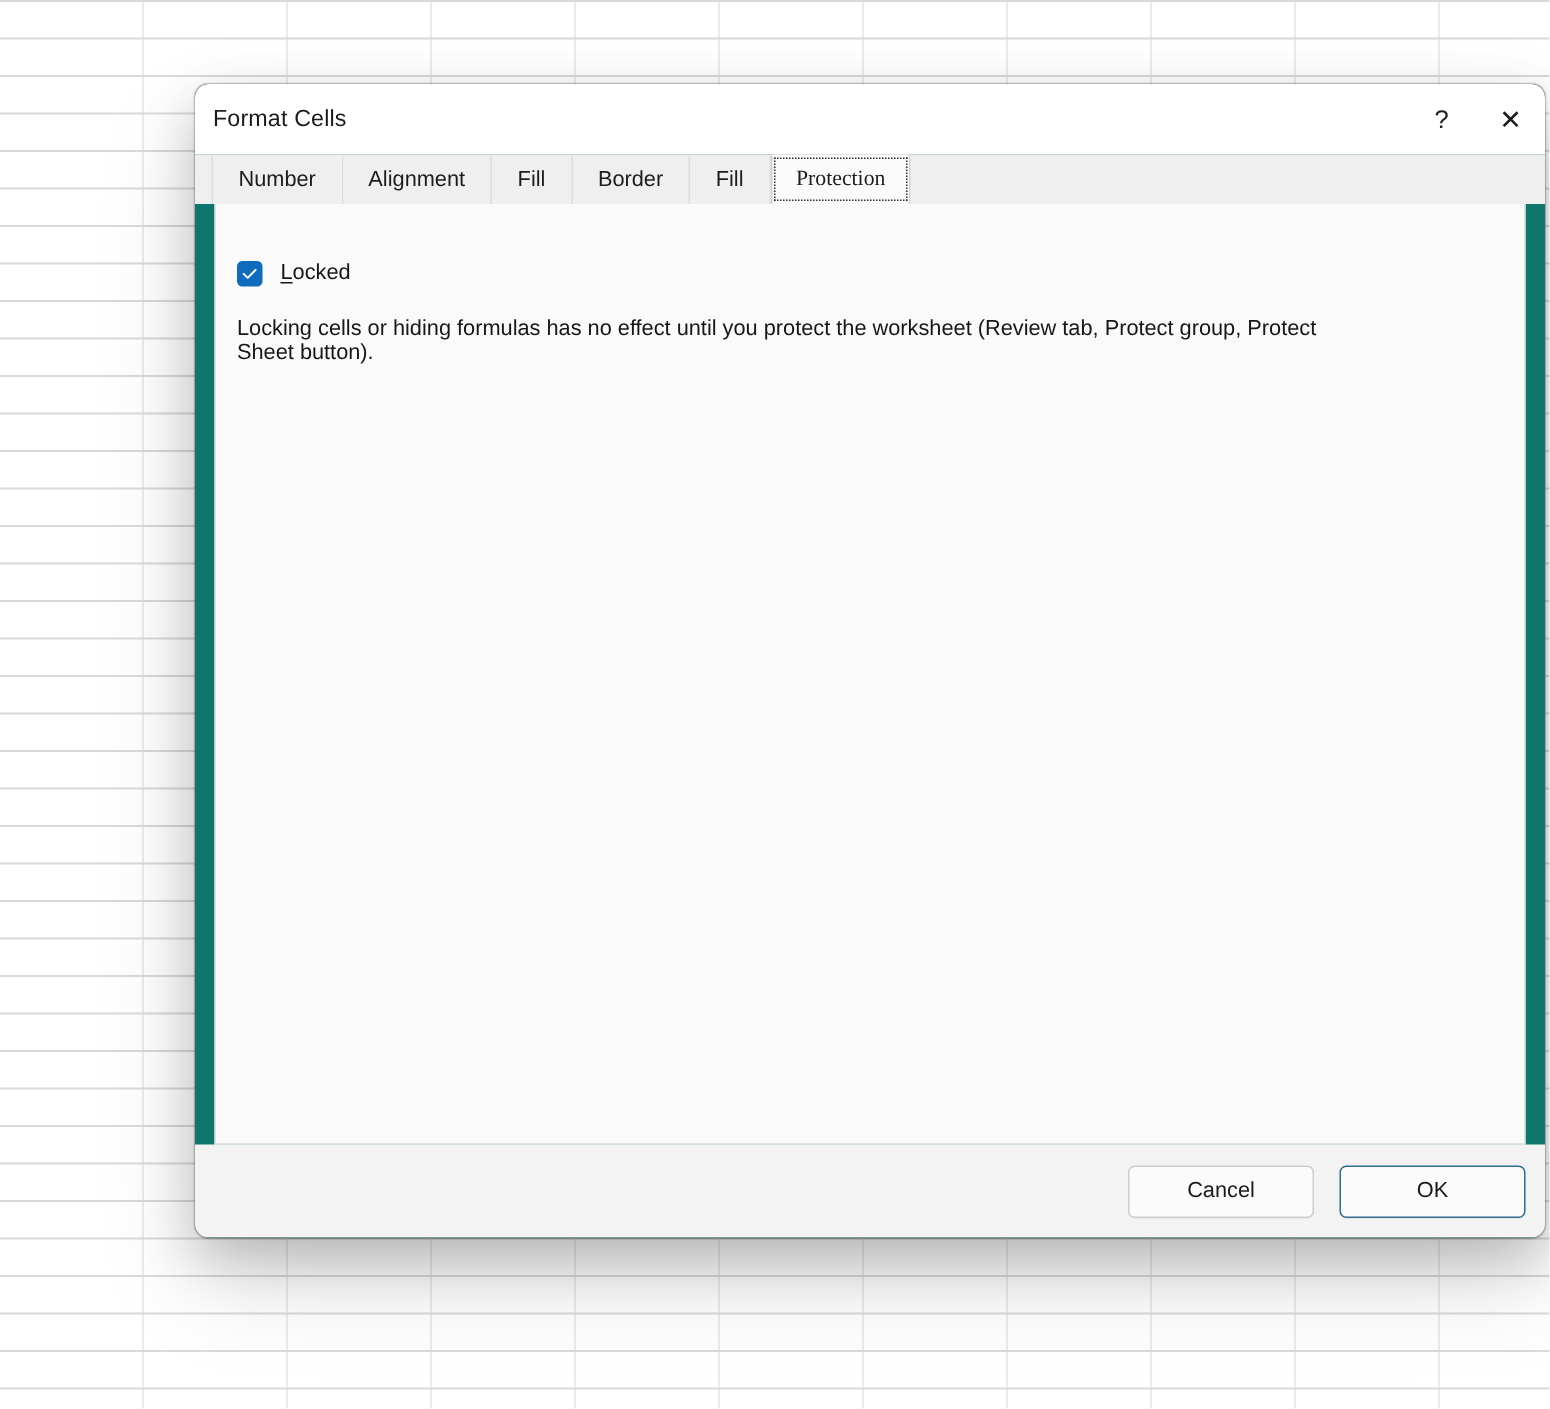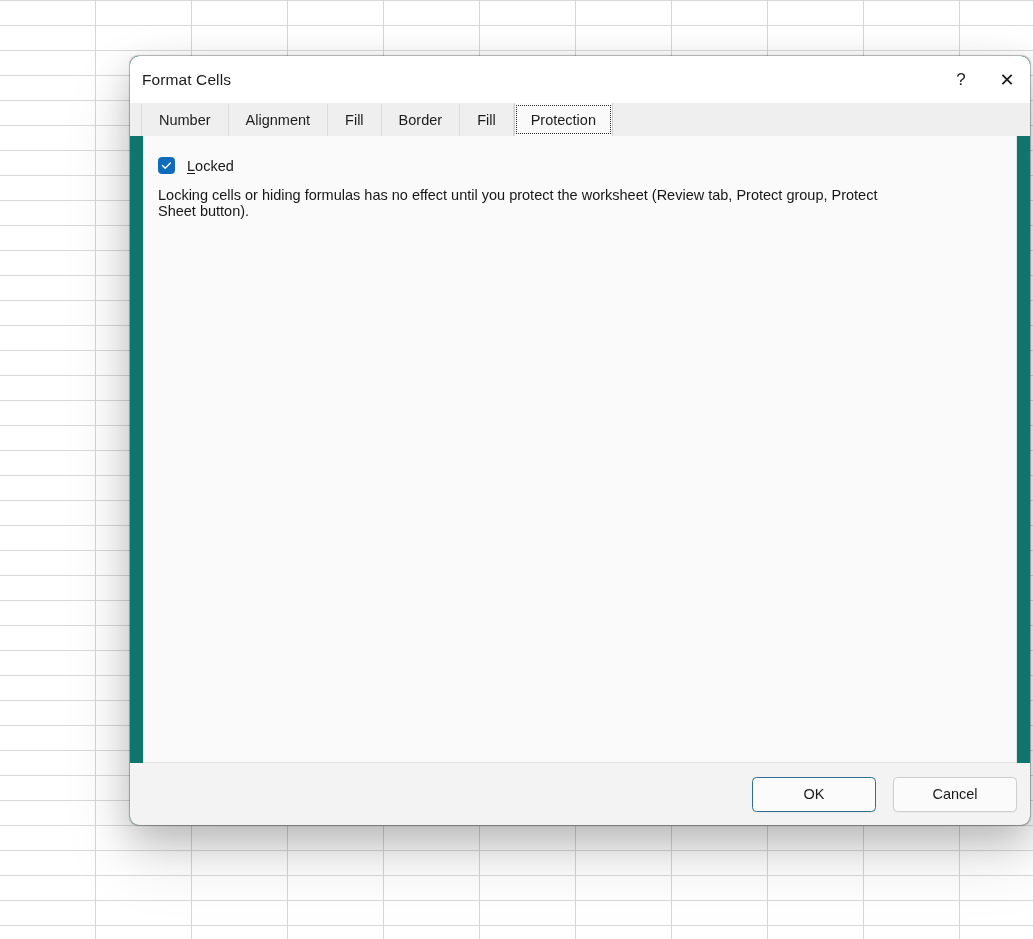--- a/index.html
+++ b/index.html
@@ -120,20 +120,21 @@
   }
   .tab:first-child { border-left: 1px solid #dcdcdc; }
   .tab.active {
     background: #fafafa;
     border-right: none;
     border-left: none;
     height: 33px;
     outline: 1px dotted #2b2b2b;
     outline-offset: -3px;
     z-index: 3;
+    font-family: Liberation Serif, serif;
   }
   .tab.active::before {
     content: "";
     position: absolute;
     left: 0; top: 0; bottom: 0;
     border-left: 1px solid #d2d2d2;
   }
   .tab.active::after {
     content: "";
     position: absolute;
@@ -148,23 +149,24 @@
     border: 1px solid #e2e2e2;
     border-top: none;
     flex: 1 1 auto;
     padding: 14px 14px 0 14px;
     box-sizing: border-box;
     overflow: hidden;
   }
 
   .checkbox-row {
     display: flex;
-    align-items: flex-end;
+    align-items: flex-start;
     height: 24px;
     margin-bottom: 7px;
+    margin-top: 24px;
   }
   .cbox {
     width: 17px;
     height: 17px;
     border-radius: 3.5px;
     box-sizing: border-box;
     flex: 0 0 auto;
     display: flex;
     align-items: center;
     justify-content: center;
@@ -259,17 +261,17 @@
         </svg>
       </span>
       <span class="cb-label"><u>L</u>ocked</span>
     </div>
 
 
     <div class="description">Locking cells or hiding formulas has no effect until you protect the worksheet (Review tab, Protect group, Protect Sheet button).</div>
   </div>
 
   <div class="footer">
+    <button class="dlg-btn">Cancel</button>
     <button class="dlg-btn default">OK</button>
-    <button class="dlg-btn">Cancel</button>
   </div>
 
 </div>
 
 </body></html>

